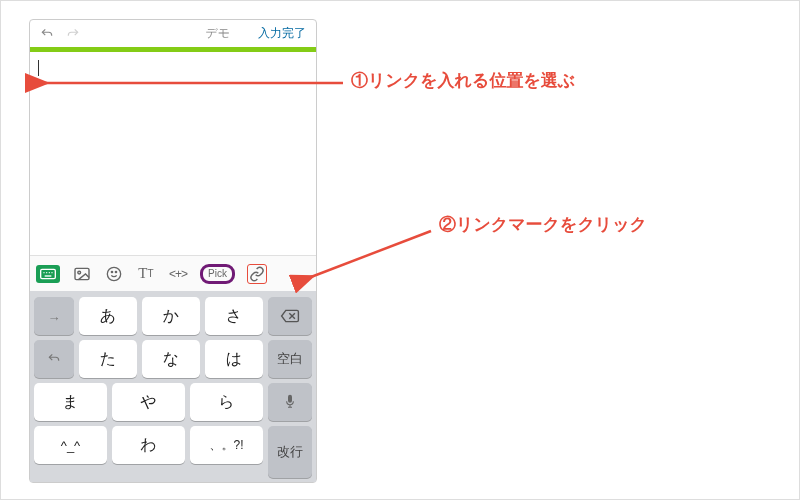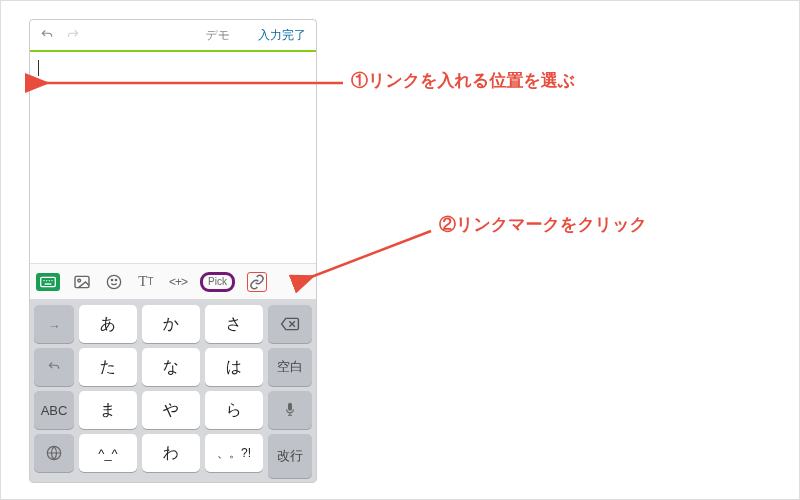--- a/index.html
+++ b/index.html
@@ -1,18 +1,18 @@
 <!DOCTYPE html>
 <html><head>
 <meta charset="utf-8">
 <style>
   *{box-sizing:border-box;margin:0;padding:0;font-family:-apple-system,"Hiragino Sans","Hiragino Kaku Gothic ProN",sans-serif}
   body{width:800px;height:500px;background:#fff;border:1px solid #ddd;position:relative;overflow:hidden}
   .phone{position:absolute;left:28px;top:18px;width:288px;height:464px;border:1px solid #ccc;border-radius:4px;background:#fff;display:flex;flex-direction:column}
-  .topbar{height:32px;border-bottom:2px solid #84cc16;display:flex;align-items:center;gap:4px;padding:0 6px;font-size:12px}
+  .topbar{height:32px;border-bottom:5px solid #84cc16;display:flex;align-items:center;gap:4px;padding:0 6px;font-size:12px}
   .histbtn{width:22px;height:22px;border-radius:4px;display:flex;align-items:center;justify-content:center;color:#888}
   .spacer{flex:1}
   .demo{flex:0 0 auto;color:#888}
   .done{color:#0369a1;margin-left:24px;margin-right:4px}
   .editor{flex:1;background:#fff;position:relative}
   .cursor{position:absolute;left:8px;top:8px;width:1px;height:16px;background:#333}
   .actionbar{height:36px;border-top:1px solid #e0e0e0;background:#fafafa;display:flex;align-items:center;padding:0 6px;gap:12px;color:#666;font-size:15px}
   .ab-ic{display:flex;align-items:center;justify-content:center;width:20px;height:20px}
   .picklbl{font-size:10px;border:3px solid #701a75;border-radius:9px;padding:0 5px;line-height:14px;color:#666}
   .linkbox{border:1.5px solid #e74c3c;border-radius:3px;padding:1px;display:flex;align-items:center;justify-content:center}
@@ -116,49 +116,40 @@
             <path d="M9 14l-5-5 5-5"></path>
             <path d="M4 9h11a5 5 0 015 5v1"></path>
           </svg>
       </div>
       <div class="key w2">た</div>
       <div class="key w2">な</div>
       <div class="key w2">は</div>
       <div class="key fn w3">空白</div>
     </div>
     <div class="krow">
-      <div class="col" style="flex:0 0 40px">
-        <div class="key fn" style="height:38px">ABC</div>
-        <div class="key fn" style="height:38px">
-          <svg width="16" height="16" viewBox="0 0 24 24" fill="none" stroke="#666" stroke-width="1.8">
-              <circle cx="12" cy="12" r="10"></circle>
-              <path d="M2 12h20M12 2a15 15 0 010 20M12 2a15 15 0 000 20"></path>
-            </svg>
-        </div>
-      </div>
       <div class="col" style="flex:1">
         <div class="krow">
           <div class="key w2">ま</div>
           <div class="key w2">や</div>
           <div class="key w2">ら</div>
         </div>
         <div class="krow">
           <div class="key w2" style="font-size:13px">^_^</div>
           <div class="key w2">わ</div>
           <div class="key w2" style="font-size:12px">、。?!</div>
         </div>
       </div>
       <div class="col" style="flex:0 0 44px">
         <div class="key fn" style="height:38px;align-self:stretch">
           <svg width="12" height="16" viewBox="0 0 16 24" fill="#666">
               <rect x="5" y="1" width="6" height="12" rx="3"></rect>
               <path d="M3 11a5 5 0 0010 0M8 16v4M5 20h6" fill="none" stroke="#666" stroke-width="1.6"></path>
             </svg>
         </div>
-        <div class="key fn" style="height:44px">改行</div>
+        <div class="key fn" style="height:52px">改行</div>
       </div>
     </div>
   </div>
 </div>
 
 <svg width="800" height="500" style="position:absolute;left:0;top:0;pointer-events:none">
   <defs>
     <marker id="ah" markerWidth="10" markerHeight="8" refX="2" refY="4" orient="auto">
       <path d="M10 0L0 4l10 4z" fill="#e74c3c"></path>
     </marker>

